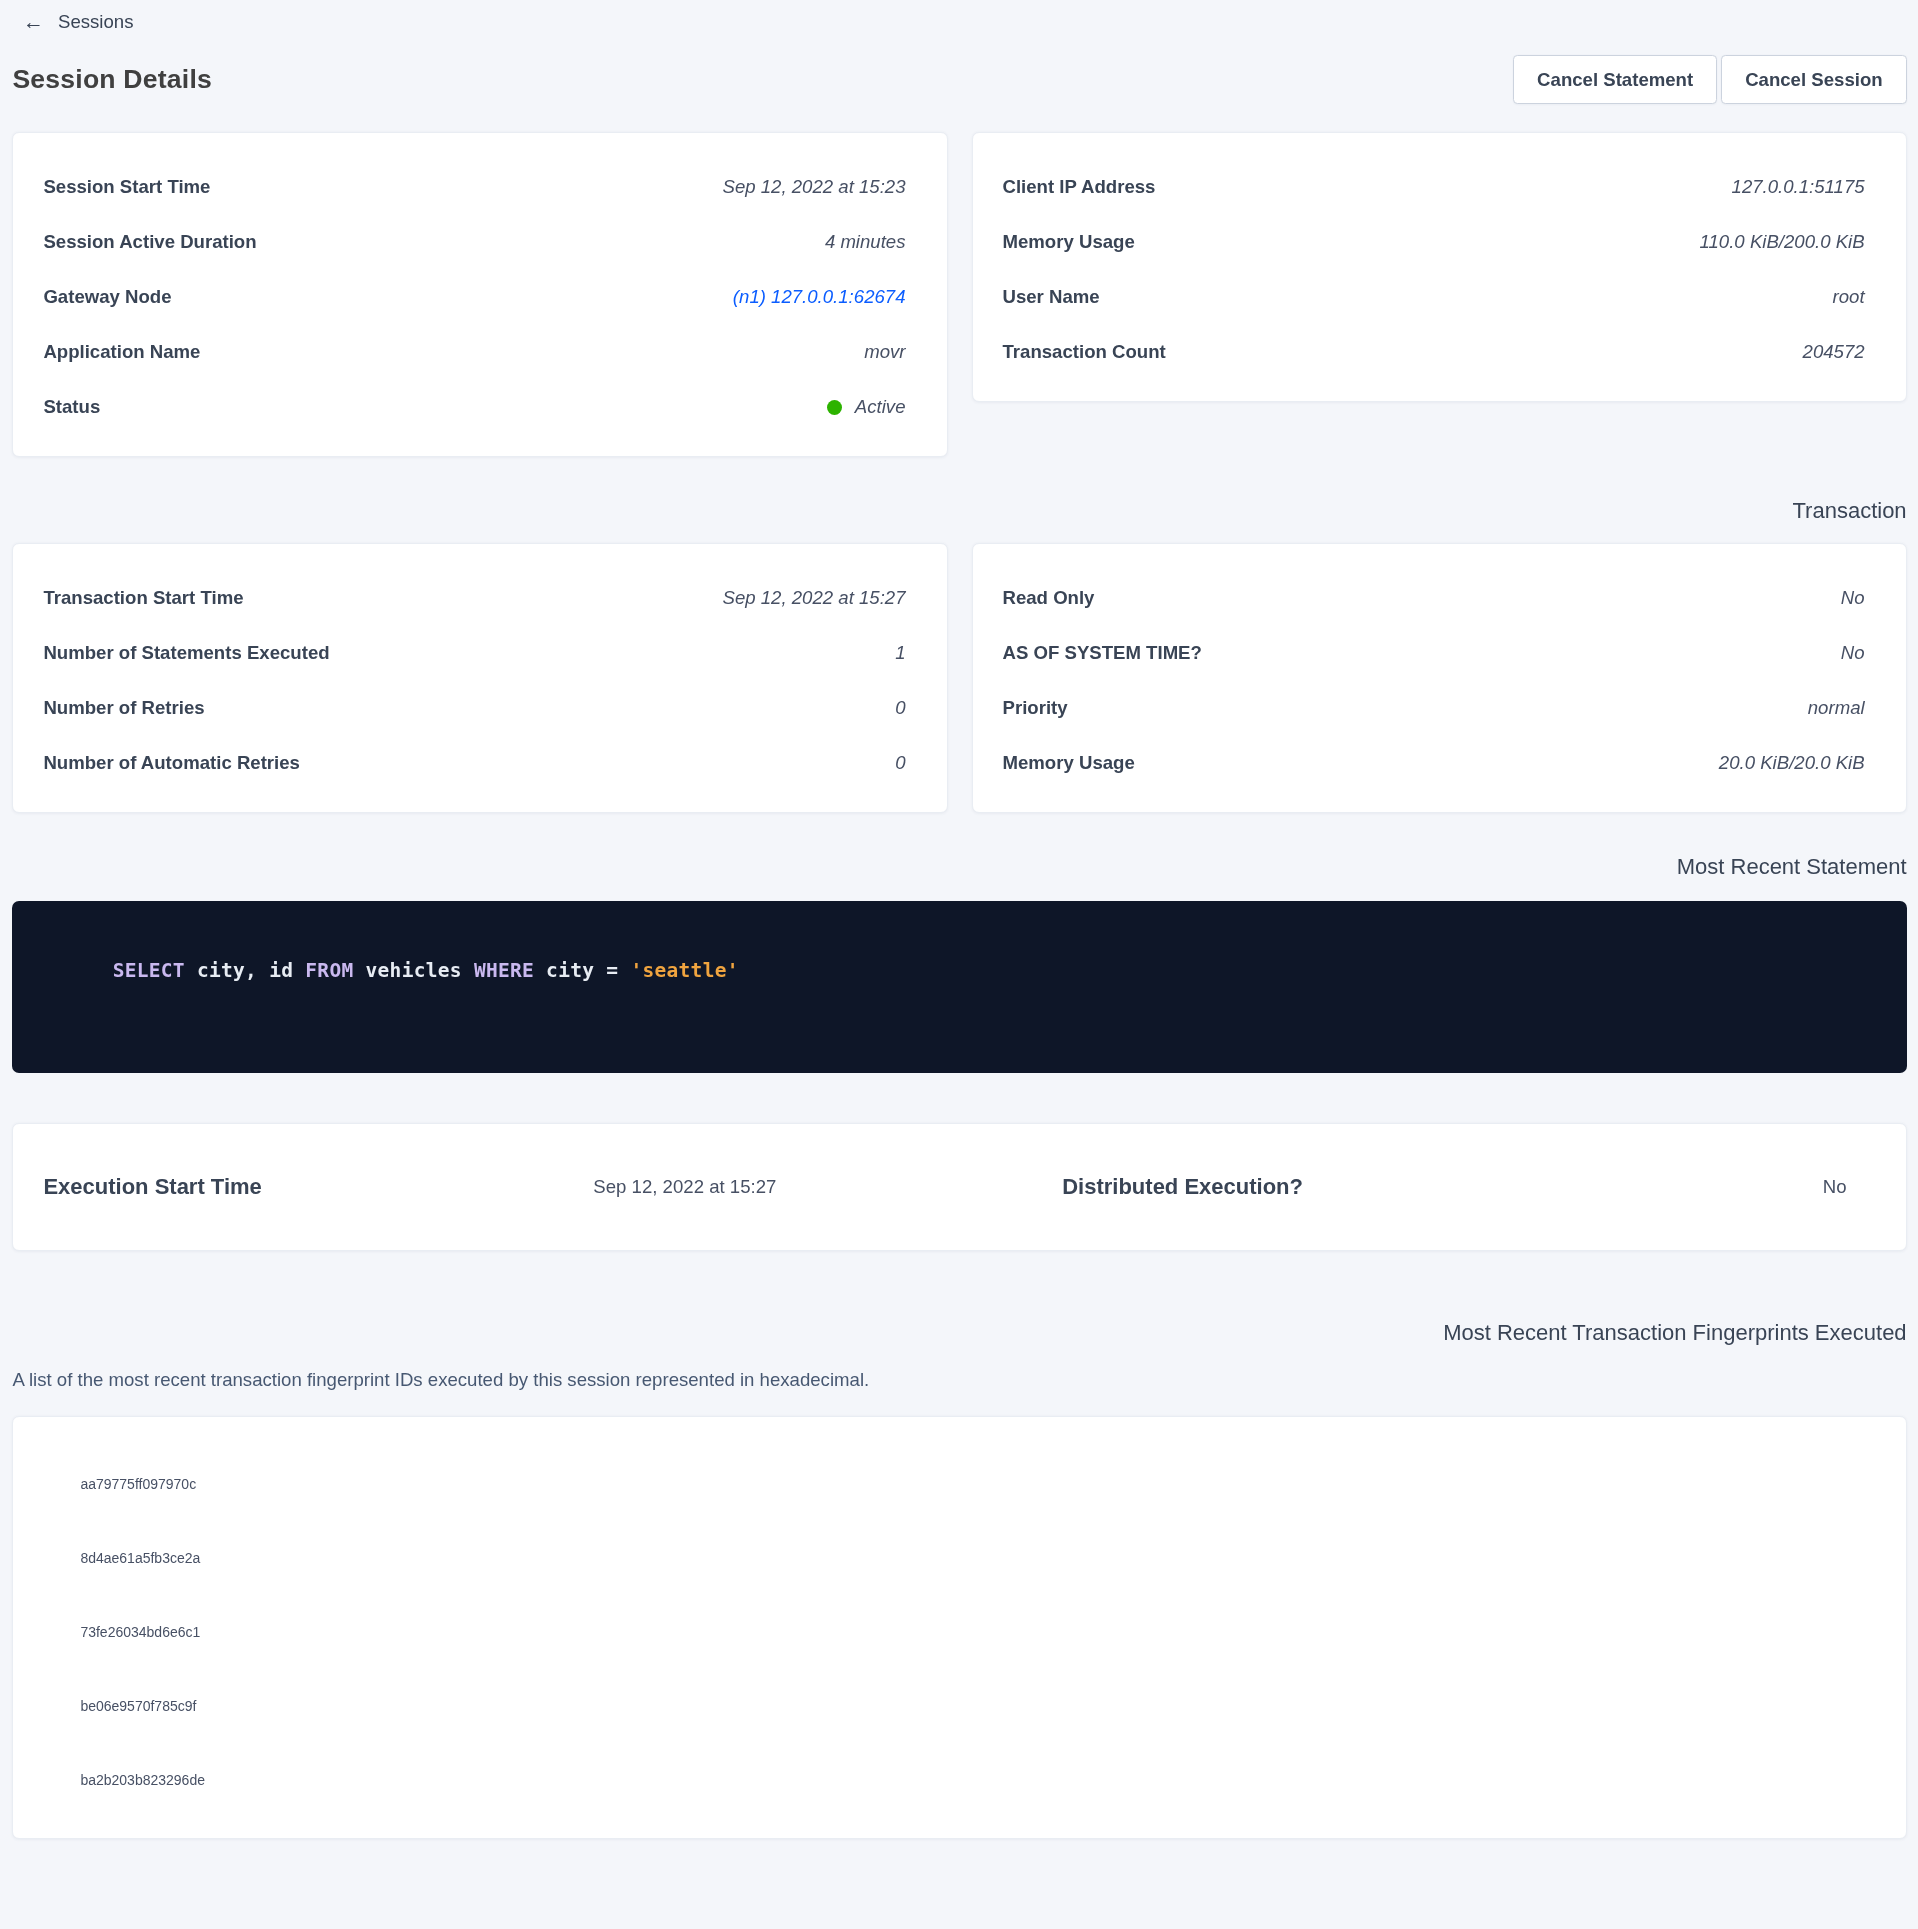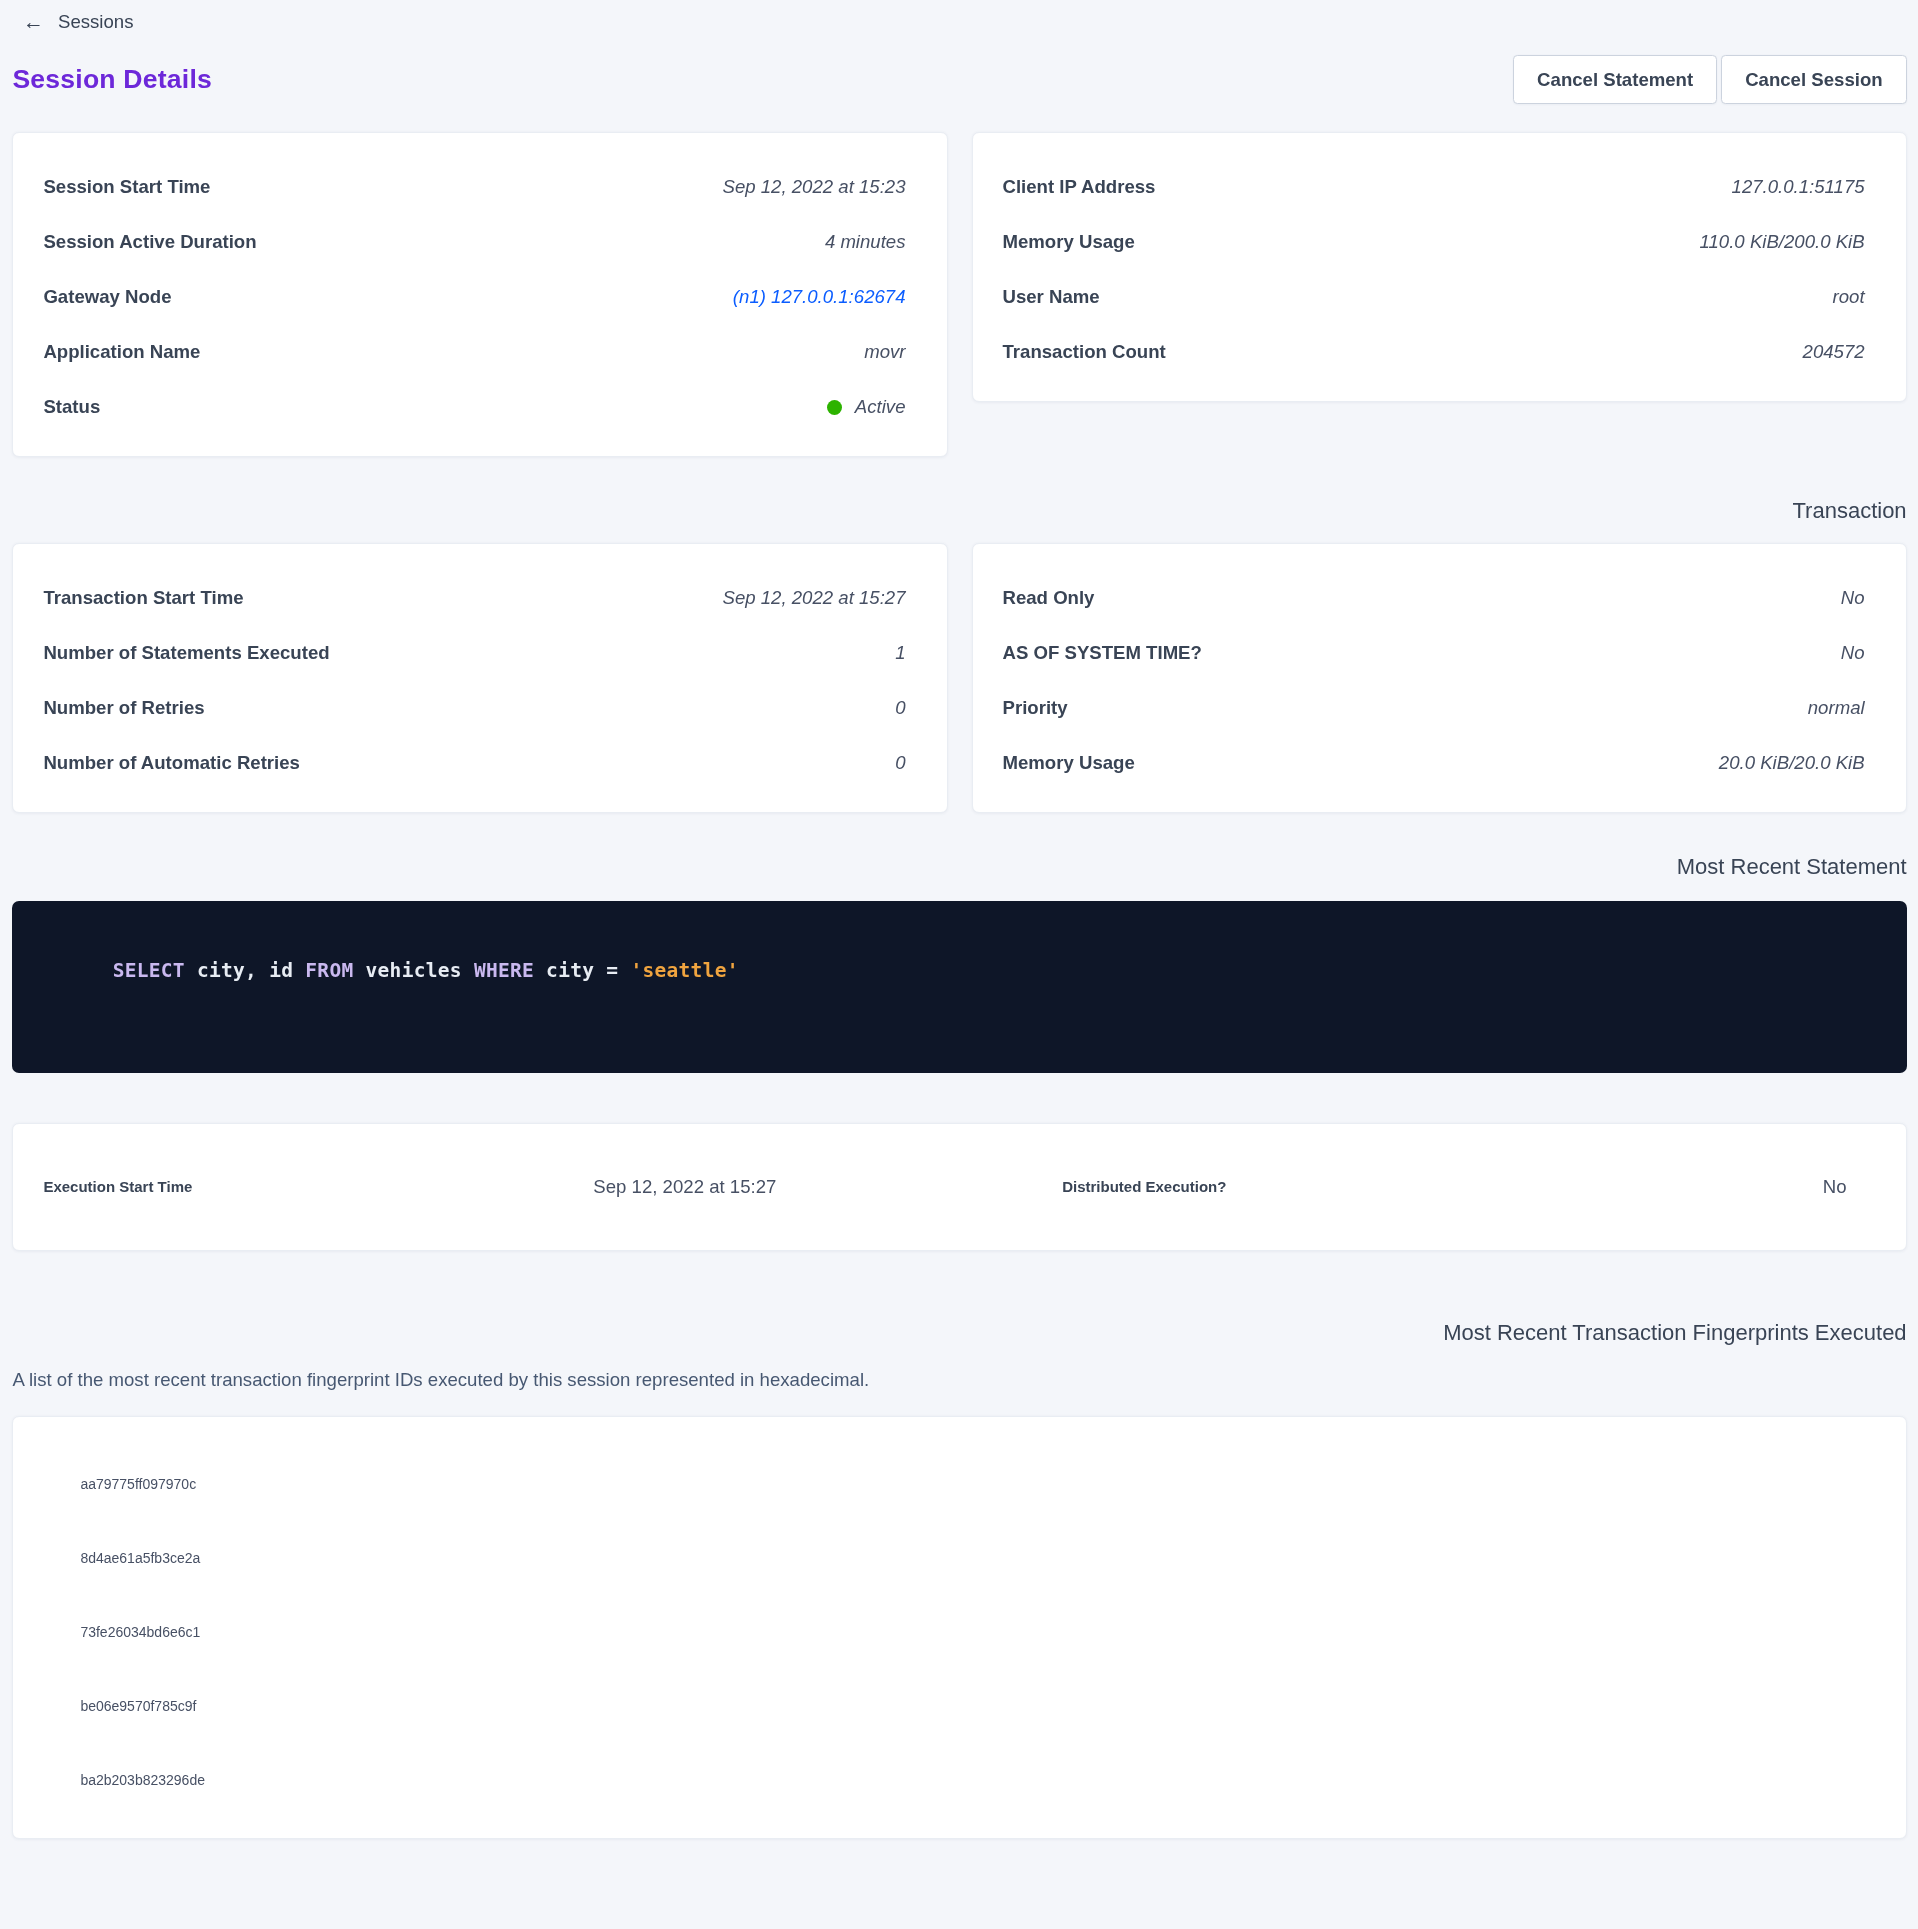--- a/index.html
+++ b/index.html
@@ -12,21 +12,21 @@
   }
   .container { padding:7px 12.4px 0 12.4px; }
 
   
   .back-row { padding-left:10.6px; padding-top:3.5px; }
   .back-link { display:inline-flex; align-items:center; gap:14px; color:#394455; cursor:pointer; font-size:18.6px; text-decoration:none; }
   .back-arrow { font-size:21px; line-height:1; }
 
   
   .header-row { display:flex; justify-content:space-between; align-items:center; margin-top:21px; }
-  .page-title { font-size:26.6px; font-weight:700; color:#6d28d9; letter-spacing:0.2px; }
+  .page-title { font-size:26.6px; font-weight:700; color:#404040; letter-spacing:0.2px; }
   .header-actions { display:flex; gap:4px; }
   .btn {
     background:#ffffff; border:0.9px solid #ccd3de; border-radius:4.4px;
     height:49px; padding:0 23px; font-family:"Liberation Sans",sans-serif;
     font-size:18.6px; font-weight:700; color:#394455; cursor:pointer;
     box-shadow:0 0.9px 1.8px rgba(56,76,108,0.05);
   }
 
   
   .cards-row { display:flex; gap:24px; margin-top:28px; align-items:flex-start; }
@@ -55,21 +55,21 @@
   .tok-plain { color:#e7ecf3; }
   .tok-string { color:#f0a43f; }
 
   
   .exec-card {
     margin-top:50px; background:#ffffff; border:0.9px solid #e9edf3; border-radius:7px;
     box-shadow:0 0.9px 2.7px rgba(56,76,108,0.06); height:128px;
     display:grid; grid-template-columns:30.5% 26% 26.5% 1fr; align-items:center;
     padding:0 59px 0 30px;
   }
-  .exec-label { font-weight:700; font-size:15px; }
+  .exec-label { font-weight:700; font-size:22px; }
   .exec-value { font-size:18.6px; color:#475064; }
   .exec-value.right { text-align:right; }
 
   
   .fp-heading { margin-top:69px; }
   .fp-subtitle { margin-top:23px; font-size:18.6px; color:#475872; }
   .fp-card {
     margin-top:25px; background:#ffffff; border:0.9px solid #e9edf3; border-radius:7px;
     box-shadow:0 0.9px 2.7px rgba(56,76,108,0.06); padding:30px 0 21px 0;
   }

